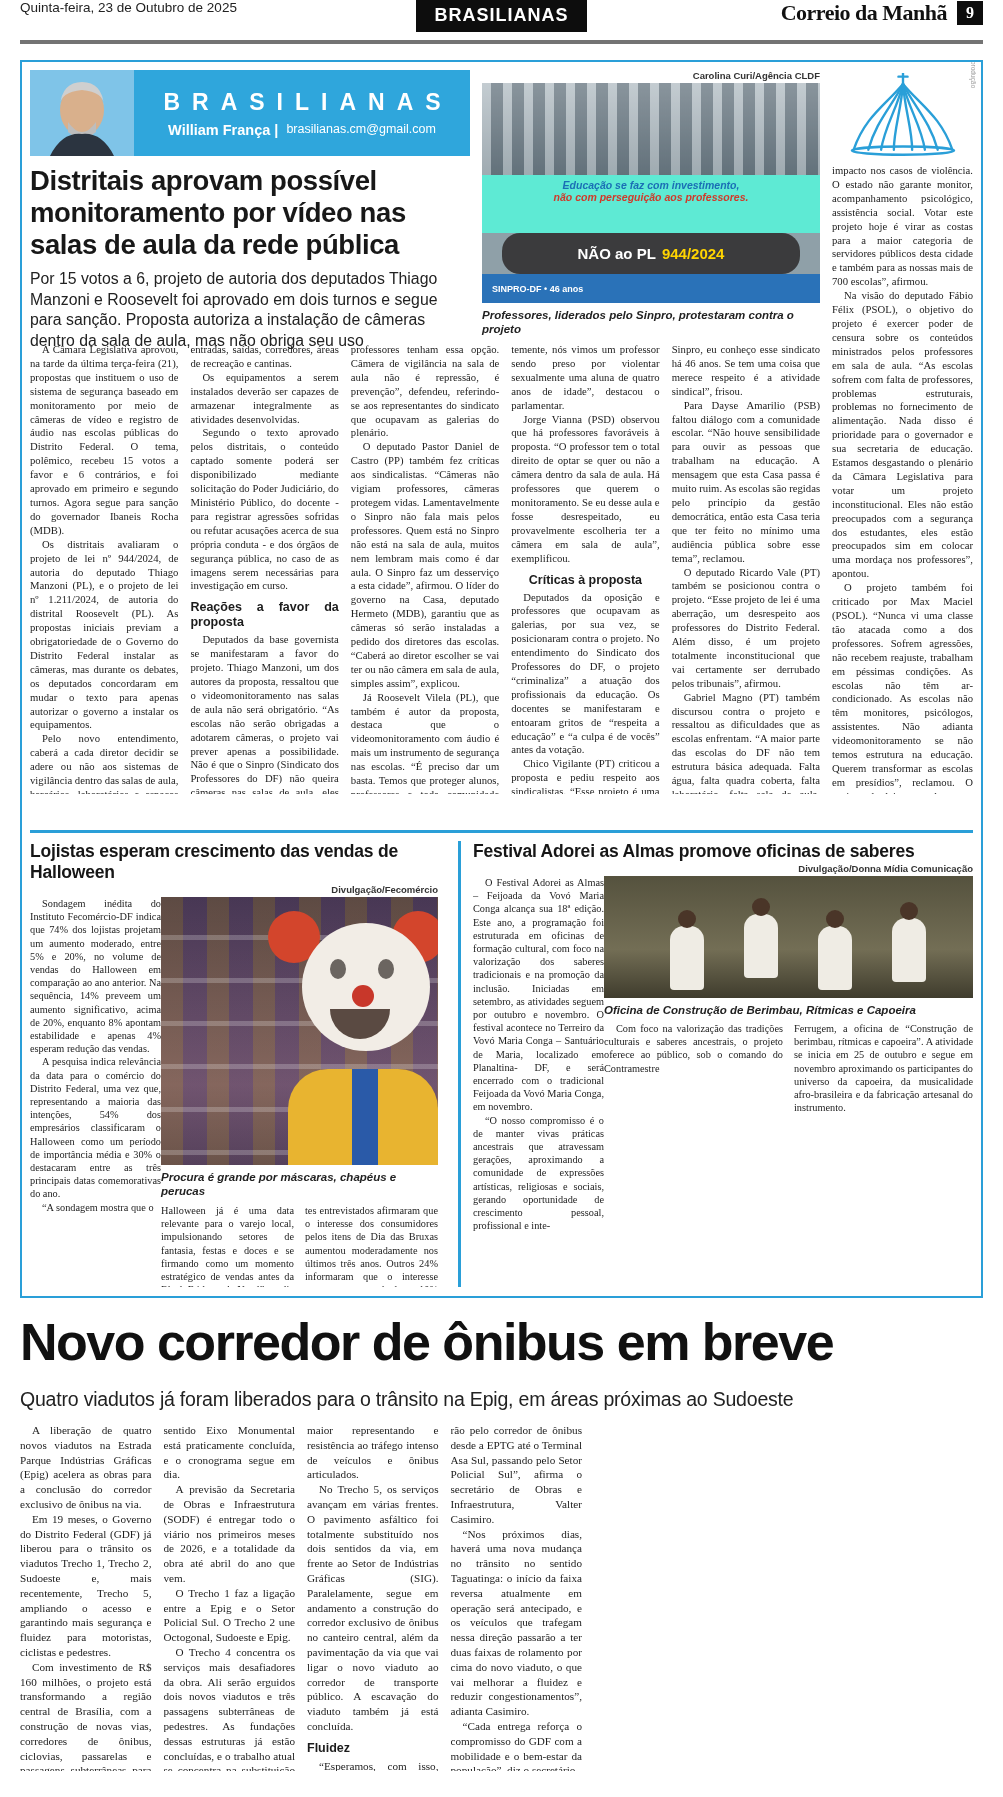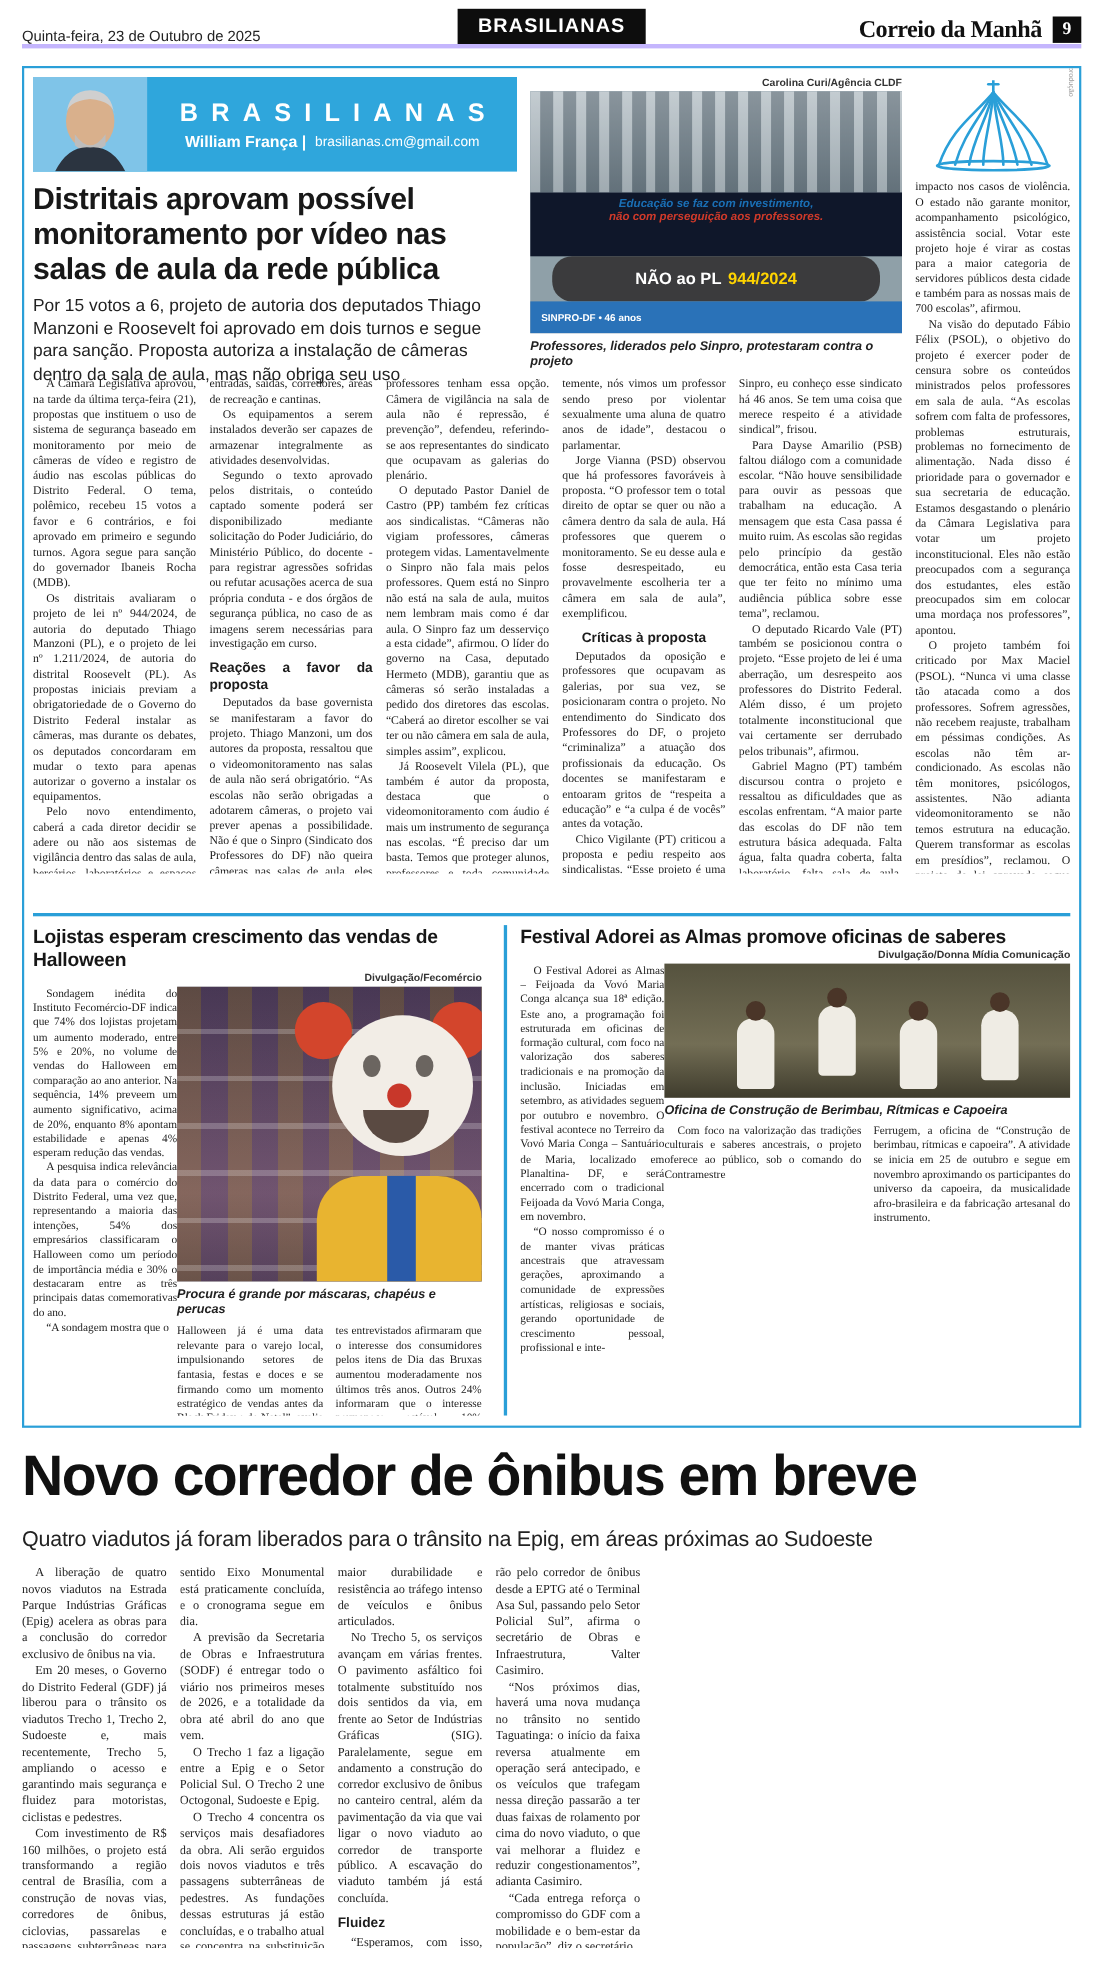--- a/index.html
+++ b/index.html
@@ -1,20 +1,20 @@
 <!DOCTYPE html>
 <html lang="pt-BR"><head>
 <meta charset="utf-8">
 <style>
   * { margin:0; padding:0; box-sizing:border-box; }
   html,body { width:1003px; height:1797px; overflow:hidden; background:#fff; }
   body { font-family:"Liberation Serif","DejaVu Serif",serif; color:#1c1c1c; }
 
   
-  .topbar { margin:0 20px; height:44px; display:flex; align-items:flex-end; border-bottom:4px solid #c4b5fd; }
+  .topbar { margin:0 20px; height:44px; display:flex; align-items:flex-start; border-bottom:4px solid #737373; }
   .topbar .date { font-family:"Liberation Sans",sans-serif; font-size:13.5px; color:#222; flex:0 0 330px; }
   .topbar .mid { flex:1; text-align:center; }
   .badge-black { display:inline-block; background:#0d0d0d; color:#fff; font-family:"Liberation Sans",sans-serif;
                  font-weight:700; font-size:18px; letter-spacing:1px; padding:5px 18px 6px; }
   .topbar .right { flex:0 0 330px; text-align:right; display:flex; align-items:center; justify-content:flex-end; gap:10px; }
   .masthead { font-family:"Liberation Serif",serif; font-weight:700; font-size:22px; letter-spacing:-0.5px; color:#111; }
   .pagenum { background:#0d0d0d; color:#fff; font-family:"Liberation Serif",serif; font-weight:700; font-size:16px; padding:3px 9px; }
 
   
   .feature-box { margin:16px 20px 0; border:2px solid #2a9fd8; padding:8px; height:1238px; overflow:hidden; }
@@ -33,21 +33,21 @@
               letter-spacing:-0.4px; color:#181818; margin-top:9px; }
   .subhead { font-family:"Liberation Sans",sans-serif; font-size:15.8px; line-height:20.5px; color:#222; margin-top:8px; }
 
   .photo-block { width:338px; flex:0 0 338px; }
   .credit { font-family:"Liberation Sans",sans-serif; font-weight:700; font-size:9.5px; color:#333; text-align:right; height:13px; }
   .mainphoto { height:220px; position:relative; overflow:hidden; background:#8fa0a8; }
   .pp-crowd { position:absolute; top:0; left:0; right:0; height:42%;
       background-color:#93a2ab;
       background-image:repeating-linear-gradient(90deg, rgba(255,255,255,.30) 0 9px, rgba(40,50,60,.25) 9px 21px),
                        linear-gradient(180deg,#aab6bd,#76868f); }
-  .pp-band1 { position:absolute; top:42%; left:0; right:0; height:26%; background:#0f172a; text-align:center; padding-top:4px; }
+  .pp-band1 { position:absolute; top:42%; left:0; right:0; height:26%; background:#5eead4; text-align:center; padding-top:4px; }
   .pp-band1 .l1 { font-family:"Liberation Sans",sans-serif; font-weight:700; font-style:italic; font-size:10.5px; color:#1a6fb5; }
   .pp-band1 .l2 { font-family:"Liberation Sans",sans-serif; font-weight:700; font-style:italic; font-size:10.5px; color:#d03a2a;text-align:center; }
   .pp-band2 { position:absolute; top:68%; left:6%; right:6%; height:19%; background:#3b3b3d; border-radius:18px;
               display:flex; align-items:center; justify-content:center; gap:6px; font-family:"Liberation Sans",sans-serif;
               font-weight:700; font-size:15px; }
   .pp-band2 .no { color:#fff; } .pp-band2 .pl { color:#ffd400; }
   .pp-band3 { position:absolute; bottom:0; left:0; right:0; height:13%; background:#2a72b8; color:#fff;
               font-family:"Liberation Sans",sans-serif; font-weight:700; font-size:9px; display:flex; align-items:center; padding-left:10px; }
   .caption { font-family:"Liberation Sans",sans-serif; font-weight:700; font-style:italic; font-size:11.5px;
              line-height:14px; color:#222; margin-top:5px; }
@@ -314,31 +314,31 @@
   </div>
 </div>
 
 <div class="corridor">
   <h2 class="bigline">Novo corredor de ônibus em breve</h2>
   <p class="bsub">Quatro viadutos já foram liberados para o trânsito na Epig, em áreas próximas ao Sudoeste</p>
   <div class="bcontent">
     <div class="btxt">
       <div class="bcol">
           <p class="ind">A liberação de quatro novos viadutos na Estrada Parque Indústrias Gráficas (Epig) acelera as obras para a conclusão do corredor exclusivo de ônibus na via.</p>
-          <p class="ind">Em 20 meses, o Governo do Distrito Federal (GDF) já liberou para o trânsito os viadutos Trecho 1, Trecho 2, Sudoeste e, mais recentemente, Trecho 5, ampliando o acesso e garantindo mais segurança e fluidez para motoristas, ciclistas e pedestres.</p>
+          <p class="ind">Em 19 meses, o Governo do Distrito Federal (GDF) já liberou para o trânsito os viadutos Trecho 1, Trecho 2, Sudoeste e, mais recentemente, Trecho 5, ampliando o acesso e garantindo mais segurança e fluidez para motoristas, ciclistas e pedestres.</p>
           <p class="ind">Com investimento de R$ 160 milhões, o projeto está transformando a região central de Brasília, com a construção de novas vias, corredores de ônibus, ciclovias, passarelas e passagens subterrâneas para pedestres. A parte viária no</p>
         </div>
       <div class="bcol">
           <p>sentido Eixo Monumental está praticamente concluída, e o cronograma segue em dia.</p>
           <p class="ind">A previsão da Secretaria de Obras e Infraestrutura (SODF) é entregar todo o viário nos primeiros meses de 2026, e a totalidade da obra até abril do ano que vem.</p>
           <p class="ind">O Trecho 1 faz a ligação entre a Epig e o Setor Policial Sul. O Trecho 2 une Octogonal, Sudoeste e Epig.</p>
           <p class="ind">O Trecho 4 concentra os serviços mais desafiadores da obra. Ali serão erguidos dois novos viadutos e três passagens subterrâneas de pedestres. As fundações dessas estruturas já estão concluídas, e o trabalho atual se concentra na substituição do asfalto por concreto, etapa essencial para garantir</p>
         </div>
       <div class="bcol">
-          <p>maior durabilidade e resistência ao tráfego intenso de veículos e ônibus articulados.</p>
+          <p>maior representando e resistência ao tráfego intenso de veículos e ônibus articulados.</p>
           <p class="ind">No Trecho 5, os serviços avançam em várias frentes. O pavimento asfáltico foi totalmente substituído nos dois sentidos da via, em frente ao Setor de Indústrias Gráficas (SIG). Paralelamente, segue em andamento a construção do corredor exclusivo de ônibus no canteiro central, além da pavimentação da via que vai ligar o novo viaduto ao corredor de transporte público. A escavação do viaduto também já está concluída.</p>
           <h4 class="sub">Fluidez</h4>
           <p class="ind">“Esperamos, com isso, trazer mais fluidez ao trânsito, uma vez que os ônibus segui-</p>
         </div>
       <div class="bcol">
           <p>rão pelo corredor de ônibus desde a EPTG até o Terminal Asa Sul, passando pelo Setor Policial Sul”, afirma o secretário de Obras e Infraestrutura, Valter Casimiro.</p>
           <p class="ind">“Nos próximos dias, haverá uma nova mudança no trânsito no sentido Taguatinga: o início da faixa reversa atualmente em operação será antecipado, e os veículos que trafegam nessa direção passarão a ter duas faixas de rolamento por cima do novo viaduto, o que vai melhorar a fluidez e reduzir congestionamentos”, adianta Casimiro.</p>
           <p class="ind">“Cada entrega reforça o compromisso do GDF com a mobilidade e o bem-estar da população”, diz o secretário.</p>
         </div>
     </div>

